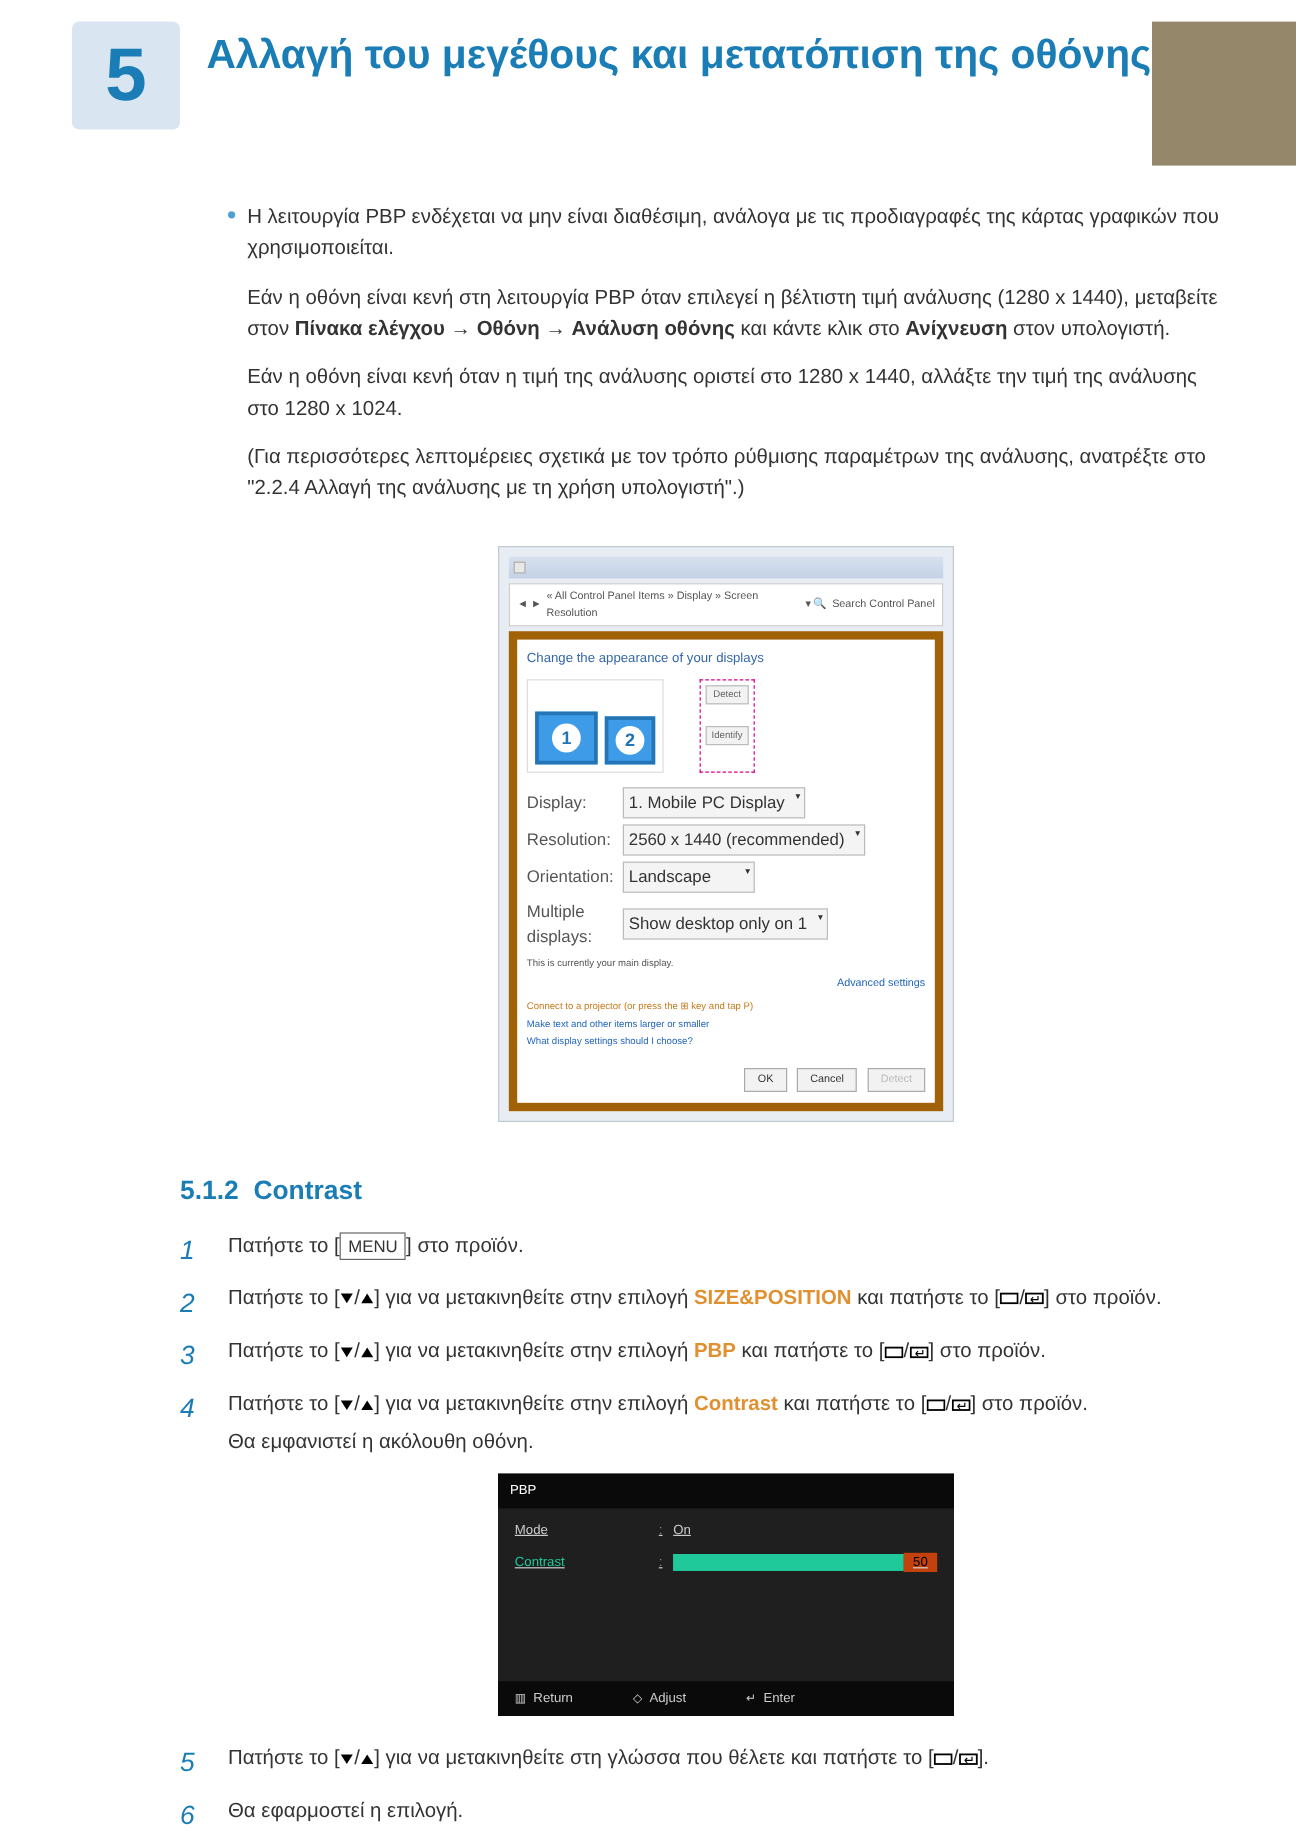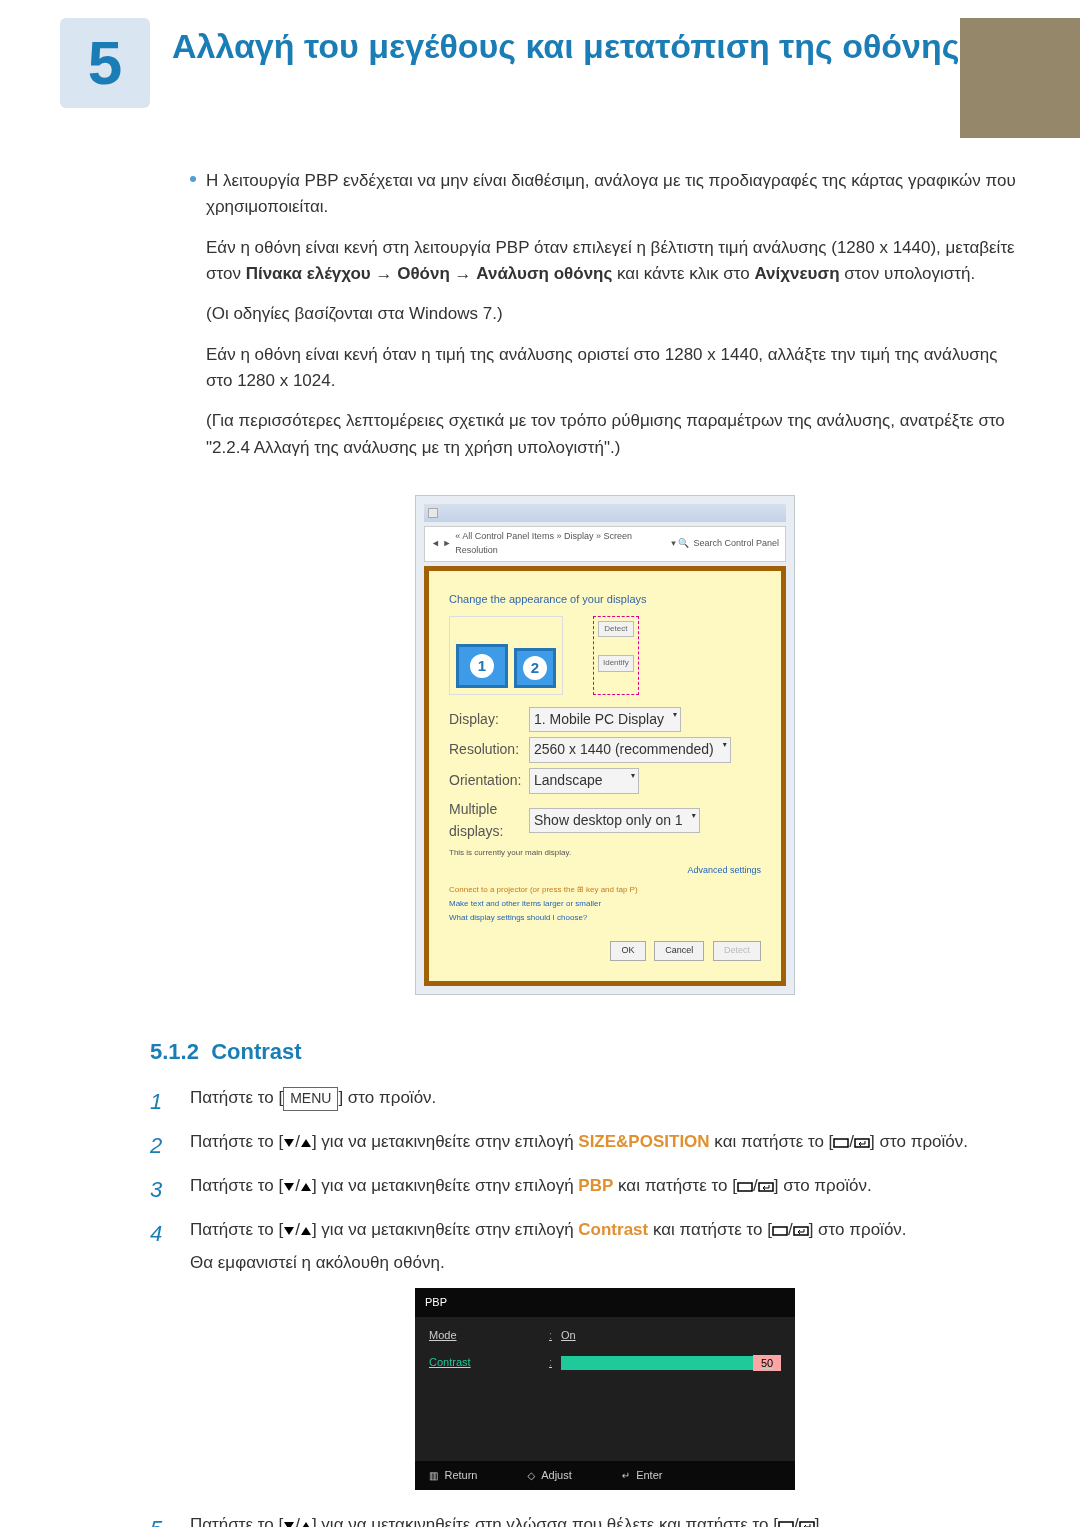--- a/index.html
+++ b/index.html
@@ -12,21 +12,21 @@
 .body-content { padding-left: 130px; }
 .bullet-block { display: flex; gap: 10px; margin-bottom: 4px; }
 .bullet-dot { width: 6px; height: 6px; background: #4da0d6; border-radius: 50%; margin-top: 8px; flex-shrink: 0; }
 p.para { margin-bottom: 14px; }
 .bold { font-weight: bold; }
 .arrow { font-family: sans-serif; }
 .screenshot { width: 380px; margin: 20px auto 40px auto; background: #e8edf3; border: 1px solid #c0c8d0; padding: 8px; position: relative; }
 .ss-title { background: linear-gradient(to bottom, #d6e0ee, #c4d2e6); height: 18px; display: flex; align-items: center; gap: 4px; padding: 0 4px; }
 .ss-btn { width: 10px; height: 10px; background: #e8e8e8; border: 1px solid #aaa; }
 .ss-row { background: #fff; border: 1px solid #ccc; margin-top: 4px; padding: 3px 6px; font-size: 9px; color: #555; display: flex; align-items: center; gap: 4px; }
-.ss-body { background: #fef9c3; border: 5px solid #a16207; margin-top: 4px; padding: 20px; }
+.ss-body { background: #ffffff; border: 7px solid #a16207; margin-top: 4px; padding: 8px; }
 .ss-heading { color: #3366aa; font-size: 11px; margin-bottom: 8px; }
 .ss-preview { display: flex; gap: 30px; margin-bottom: 12px; }
 .ss-monitors { display: flex; gap: 6px; align-items: flex-end; padding: 6px; border: 1px solid #ddd; }
 .mon { position: relative; background: #3d9be8; border: 3px solid #2475b5; color: #fff; font-weight: bold; display: flex; align-items: center; justify-content: center; font-size: 18px; }
 .mon-circle { width: 24px; height: 24px; border-radius: 50%; background: #fff; color: #2475b5; display: flex; align-items: center; justify-content: center; font-size: 15px; }
 .ss-side-btns { font-size: 8px; text-align: center; }
 .ss-side-btns div { border: 1px solid #bbb; padding: 1px 4px; margin-bottom: 18px; background: #f2f2f2; color: #666; }
 .dashed { border: 1px dashed #d08; padding: 4px; }
 .ss-field { display: flex; font-size: 14px; margin-bottom: 5px; align-items: center; }
 .ss-label { width: 80px; color: #555; }
@@ -48,21 +48,21 @@
 .osd { width: 380px; margin: 12px auto; background: #1f1f1f; color: #ccc; font-size: 11px; }
 .osd-top { background: #0a0a0a; color: #fff; padding: 6px 10px; font-size: 11px; }
 .osd-body { padding: 10px 14px 80px 14px; text-decoration: underline; }
 .osd-row { display: flex; align-items: center; margin-bottom: 10px; }
 .osd-label { width: 120px; }
 .osd-colon { width: 12px; color: #888; }
 .osd-val { flex: 1; color: #ccc; }
 .osd-label.hl { color: #1fc99a; }
 .osd-bar-wrap { flex: 1; display: flex; align-items: center; gap: 0; }
 .osd-bar { flex: 1; height: 14px; background: #1fc99a; border: 1px solid #1fc99a; }
-.osd-bar-num { width: 28px; text-align: center; background: #fca5a5; color: #000; font-size: 11px; height: 16px; line-height: 16px; }
+.osd-bar-num { width: 28px; text-align: center; background: #c2410c; color: #000; font-size: 11px; height: 16px; line-height: 16px; }
 .osd-footer { background: #0a0a0a; display: flex; padding: 6px 14px; gap: 50px; font-size: 11px; }
 .osd-footer span { display: flex; align-items: center; gap: 6px; }
 .mini-icon { font-size: 10px; }
 svg.inline-icon { vertical-align: middle; }
 </style>
 </head>
 <body>
 
 <div class="page">
   <div class="top-bar"></div>
@@ -72,21 +72,20 @@
   </div>
 
   <div class="body-content">
     <div class="bullet-block">
       <div class="bullet-dot"></div>
       <div>
         <p class="para">Η λειτουργία PBP ενδέχεται να μην είναι διαθέσιμη, ανάλογα με τις προδιαγραφές της κάρτας γραφικών που χρησιμοποιείται.</p>
         <p class="para">
           <span>Εάν η οθόνη είναι κενή στη λειτουργία PBP όταν επιλεγεί η βέλτιστη τιμή ανάλυσης (1280 x 1440), μεταβείτε στον </span><span class="bold">Πίνακα ελέγχου</span><span class="bold arrow"> → </span><span class="bold">Οθόνη</span><span class="bold arrow"> → </span><span class="bold">Ανάλυση οθόνης</span><span> και κάντε κλικ στο </span><span class="bold">Ανίχνευση</span><span> στον υπολογιστή.</span>
         </p>
-        <p class="para">(Οι οδηγίες βασίζονται στα Windows 7.)</p>
         <p class="para">Εάν η οθόνη είναι κενή όταν η τιμή της ανάλυσης οριστεί στο 1280 x 1440, αλλάξτε την τιμή της ανάλυσης στο 1280 x 1024.</p>
         <p class="para">(Για περισσότερες λεπτομέρειες σχετικά με τον τρόπο ρύθμισης παραμέτρων της ανάλυσης, ανατρέξτε στο "2.2.4   Αλλαγή της ανάλυσης με τη χρήση υπολογιστή".)</p>
       </div>
     </div>
 
     <div class="screenshot">
       <div class="ss-title">
           <div class="ss-btn"></div>
         </div>
       <div class="ss-row">

